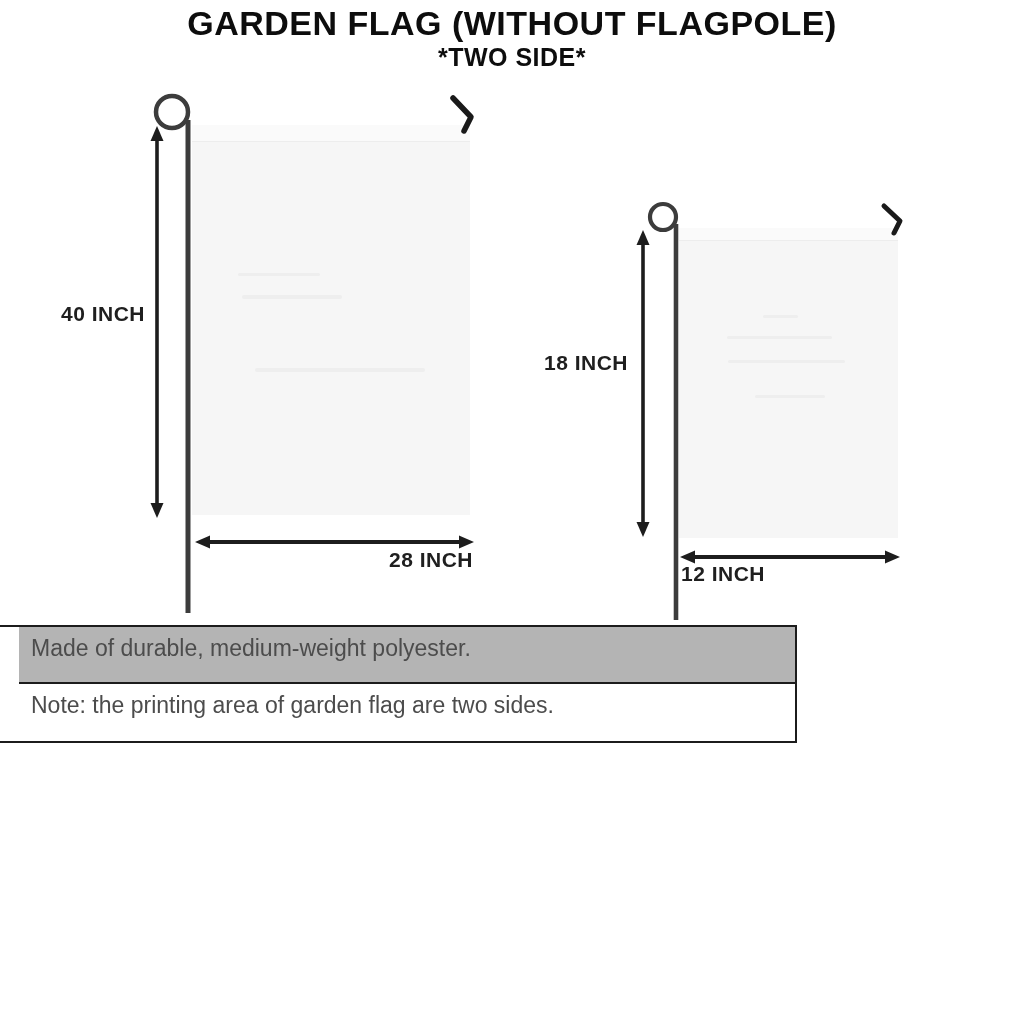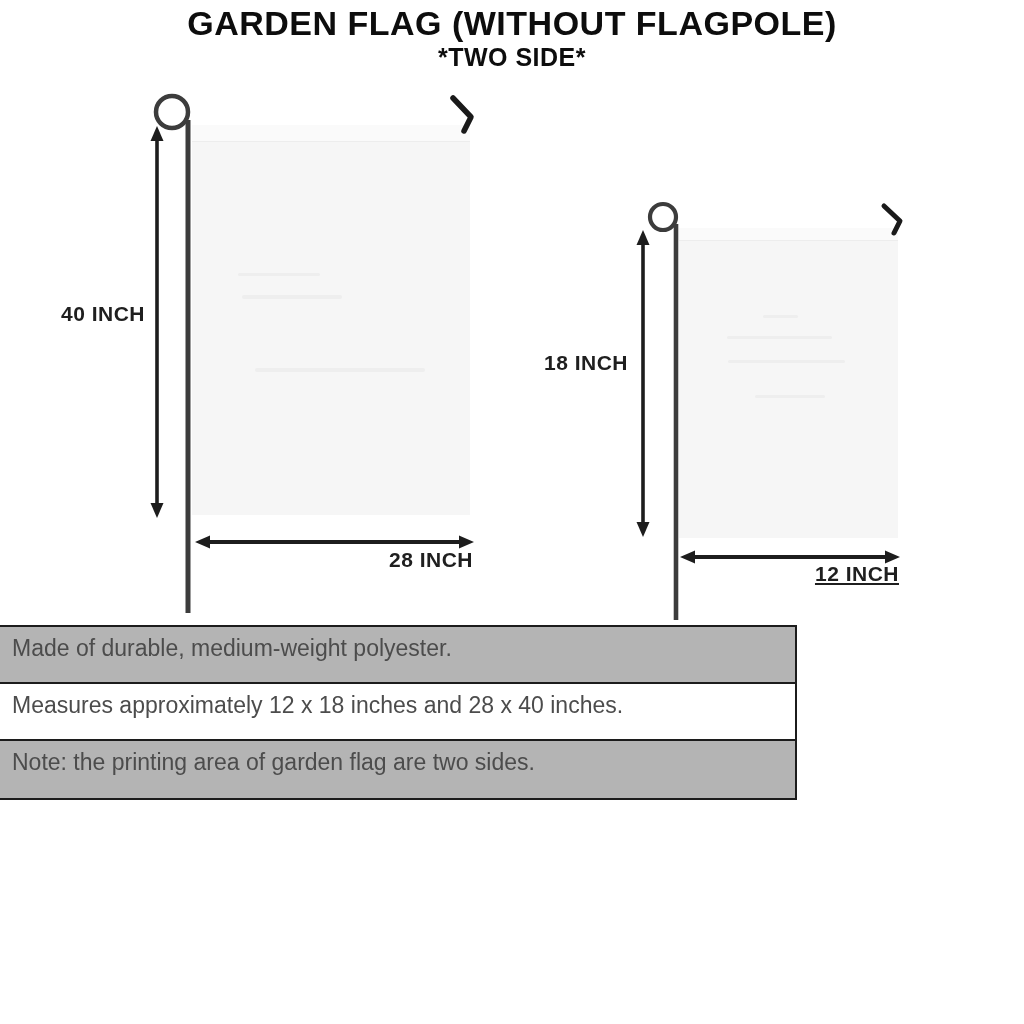--- a/index.html
+++ b/index.html
@@ -37,31 +37,31 @@
   .arrow-stroke{stroke:var(--arrow); fill:none;}
   .arrow-head{fill:var(--arrow); stroke:none;}
 
   .dim-label{
     position:absolute; font-weight:bold; font-size:21px; color:#1f1f1f;
     letter-spacing:.5px;
   }
   .dim-40{left:30px; top:302px; width:115px; text-align:right;}
   .dim-28{left:196px; top:548px; width:277px; text-align:right;}
   .dim-18{left:520px; top:351px; width:108px; text-align:right;}
-  .dim-12{left:681px; top:562px; width:218px; text-align:right;text-decoration:underline;}
+  .dim-12{left:681px; top:562px; width:218px; text-align:left;}
 
   .features-table{
     position:absolute; left:-2px; top:625px; width:799px;
     border:2px solid var(--table-border); border-top-width:2px;
   }
   .feature-row{
     height:57px; padding:8px 12px 0 12px;
     font-size:23px; color:var(--table-text);
     border-bottom:2px solid var(--table-border);
-    overflow:hidden; white-space:nowrap;
+    overflow:hidden; white-space:nowrap;margin-left:19px;
   }
   .feature-row:last-child{border-bottom:none;}
   .feature-row:nth-child(odd){background:var(--row-gray);}
   .feature-row:nth-child(even){background:var(--row-white);}
 </style>
 </head>
 <body>
 
 <div class="title title-line1">GARDEN FLAG (WITHOUT FLAGPOLE)</div>
 <div class="title title-line2">*TWO SIDE*</div>
@@ -122,15 +122,14 @@
   </g>
 </svg>
 
 <div class="dim-label dim-40">40 INCH</div>
 <div class="dim-label dim-28">28 INCH</div>
 <div class="dim-label dim-18">18 INCH</div>
 <div class="dim-label dim-12">12 INCH</div>
 
 <div class="features-table">
   <div class="feature-row">Made of durable, medium-weight polyester.</div>
-  <div class="feature-row">Measures approximately 12 x 18 inches and 28 x 40 inches.</div>
   <div class="feature-row">Note: the printing area of garden flag are two sides.</div>
 </div>
 
 </body></html>

